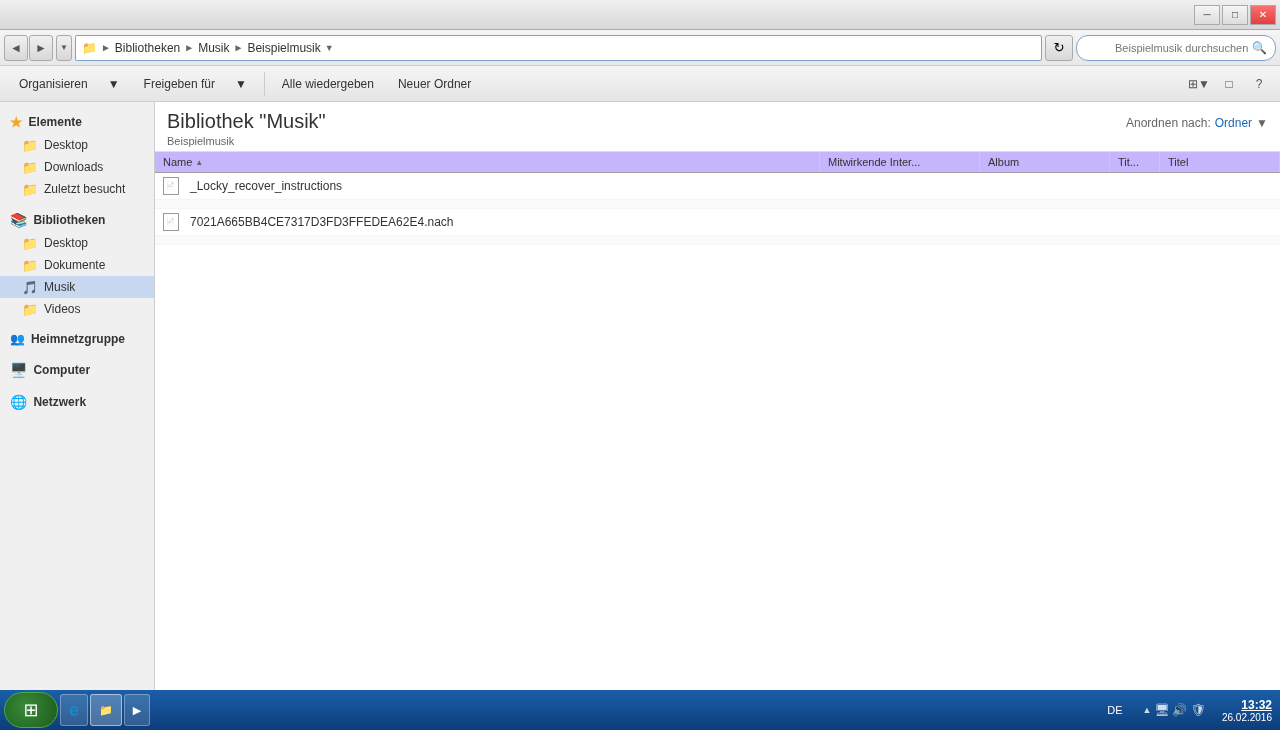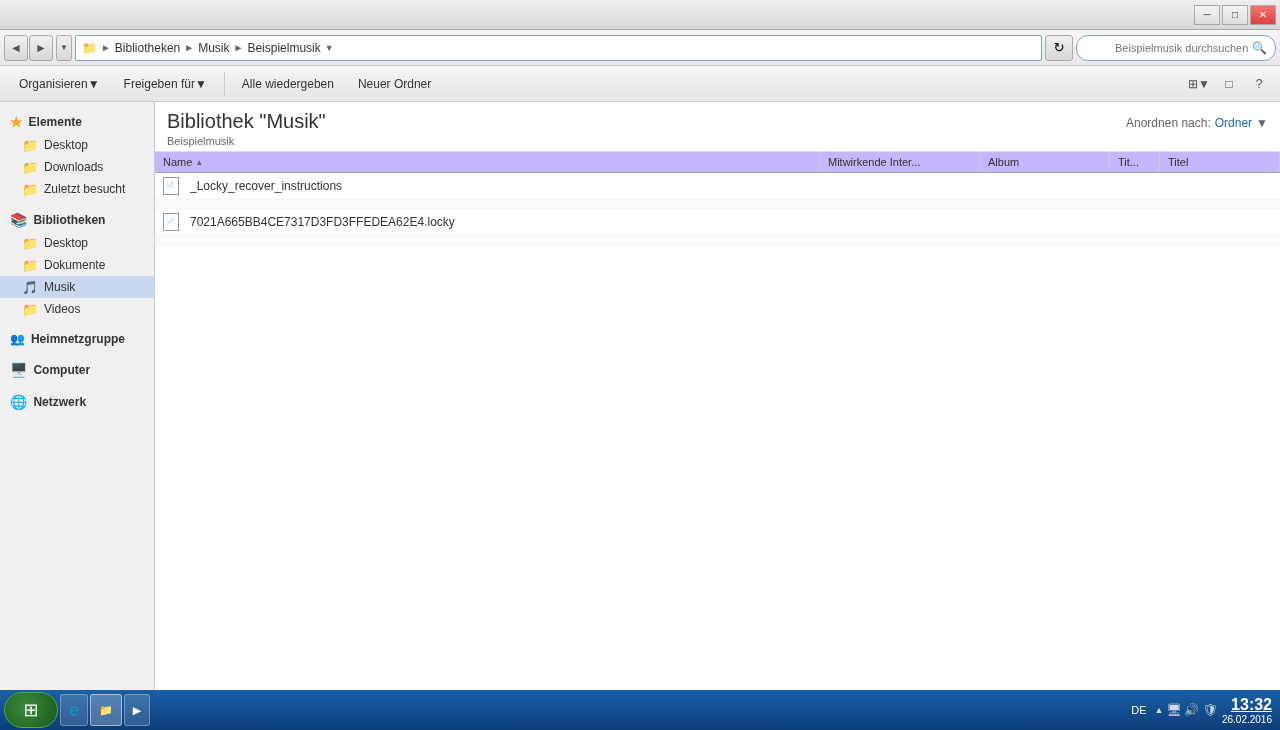--- a/index.html
+++ b/index.html
@@ -100,21 +100,21 @@
       gap: 2px;
       border-bottom: 1px solid #ccc;
     }
     .toolbar-btn {
       height: 28px;
       padding: 0 10px;
       background: transparent;
       border: 1px solid transparent;
       border-radius: 3px;
       cursor: pointer;
-      display: flex; align-items: center; gap: 0;
+      display: flex; align-items: center; gap: 20px;
       font-size: 12px; color: #333;
     }
     .toolbar-separator { width: 1px; height: 24px; background: #ccc; margin: 0 4px; }
     .toolbar-right { margin-left: auto; display: flex; align-items: center; gap: 4px; }
     .view-btn {
       width: 26px; height: 26px;
       background: transparent;
       border: 1px solid transparent;
       border-radius: 3px;
       cursor: pointer;
@@ -280,25 +280,25 @@
       background: rgba(255,255,255,0.15);
       border: 1px solid rgba(255,255,255,0.3);
       border-radius: 3px;
       cursor: pointer;
       display: flex; align-items: center; gap: 4px;
       color: white; font-size: 11px;
     }
     .taskbar-btn.active { background: rgba(255,255,255,0.25); border-color: rgba(255,255,255,0.5); }
     .taskbar-right {
       margin-left: auto;
-      display: flex; align-items: center; gap: 4px;
+      display: flex; align-items: center; gap: 16px;
       color: white; font-size: 11px;
     }
     .taskbar-clock { text-align: right; margin-right: 4px; }
-    .taskbar-clock .time { font-size: 16px; font-weight: bold; text-decoration: underline; }
+    .taskbar-clock .time { font-size: 12px; font-weight: bold; text-decoration: underline; }
     .taskbar-clock .date { font-size: 10px; }
     .taskbar-lang { color: white; font-size: 11px; margin-right: 4px; }
     .sys-tray { display: flex; align-items: center; gap: 3px; color: rgba(255,255,255,0.8); }
     .sys-icon { font-size: 12px; }
     .sys-arrow { font-size: 9px; }
 
     
     ::-webkit-scrollbar { width: 12px; }
     ::-webkit-scrollbar-track { background: #f0f0f0; }
     ::-webkit-scrollbar-thumb { background: #c0c0c0; border: 1px solid #aaa; border-radius: 2px; }
@@ -490,21 +490,21 @@
       </div>
       <div class="file-row">
         <div class="file-cell contrib-col"></div>
         <div class="file-cell album-col"></div>
         <div class="file-cell track-col"></div>
         <div class="file-cell title-col"></div>
       </div>
       <div class="file-row">
         <div class="file-cell name-col">
           <div class="file-type-icon">📄</div>
-          <span>7021A665BB4CE7317D3FD3FFEDEA62E4.locky</span>
+          <span>7021A665BB4CE7317D3FD3FFEDEA62E4.nach</span>
         </div>
         <div class="file-cell contrib-col"></div>
         <div class="file-cell album-col"></div>
         <div class="file-cell track-col"></div>
         <div class="file-cell title-col"></div>
       </div>
       <div class="file-row">
         <div class="file-cell contrib-col"></div>
         <div class="file-cell album-col"></div>
         <div class="file-cell track-col"></div>

